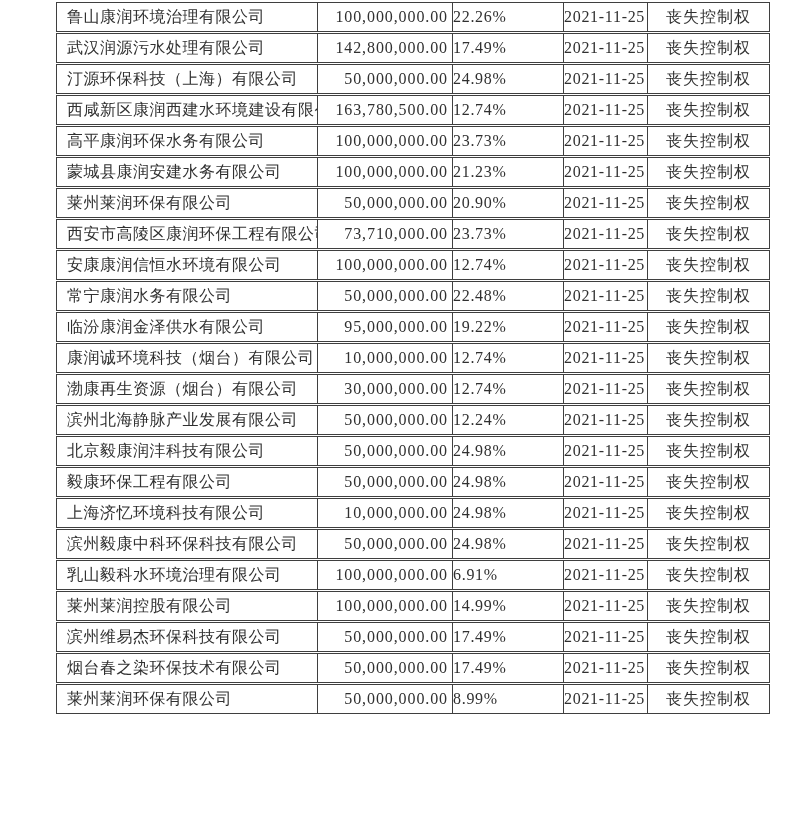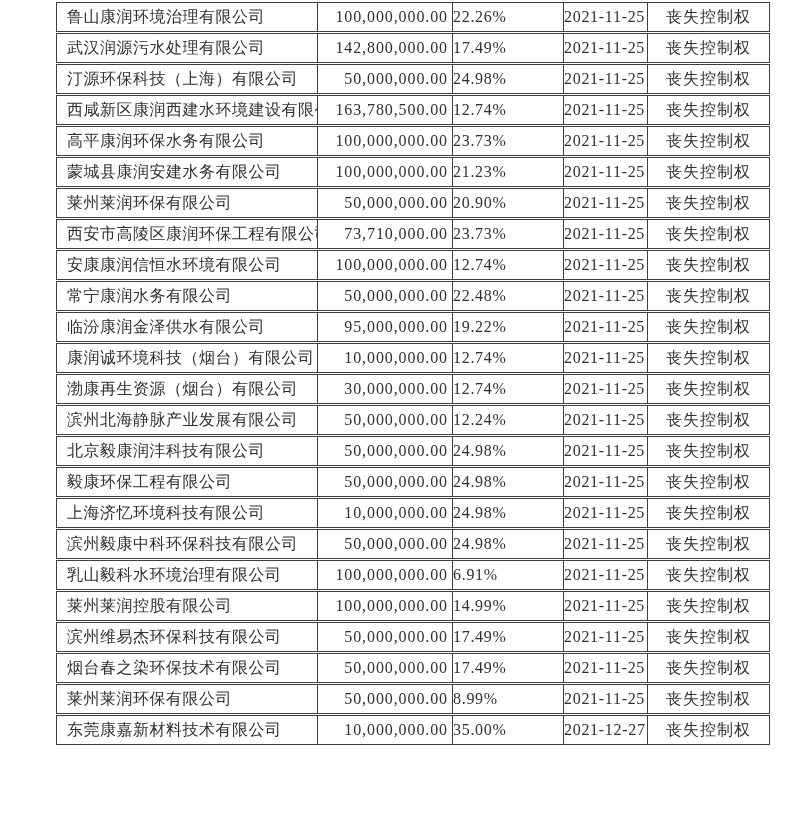--- a/index.html
+++ b/index.html
@@ -238,22 +238,15 @@
   </tr>
 
   <tr>
     <td class="c-name">莱州莱润环保有限公司</td>
     <td class="c-amount">50,000,000.00</td>
     <td class="c-ratio">8.99%</td>
     <td class="c-date">2021-11-25</td>
     <td class="c-status">丧失控制权</td>
   </tr>
 
-  <tr>
-    <td class="c-name">东莞康嘉新材料技术有限公司</td>
-    <td class="c-amount">10,000,000.00</td>
-    <td class="c-ratio">35.00%</td>
-    <td class="c-date">2021-12-27</td>
-    <td class="c-status">丧失控制权</td>
-  </tr>
 </tbody>
   </table>
 </div>
 
 </body></html>

